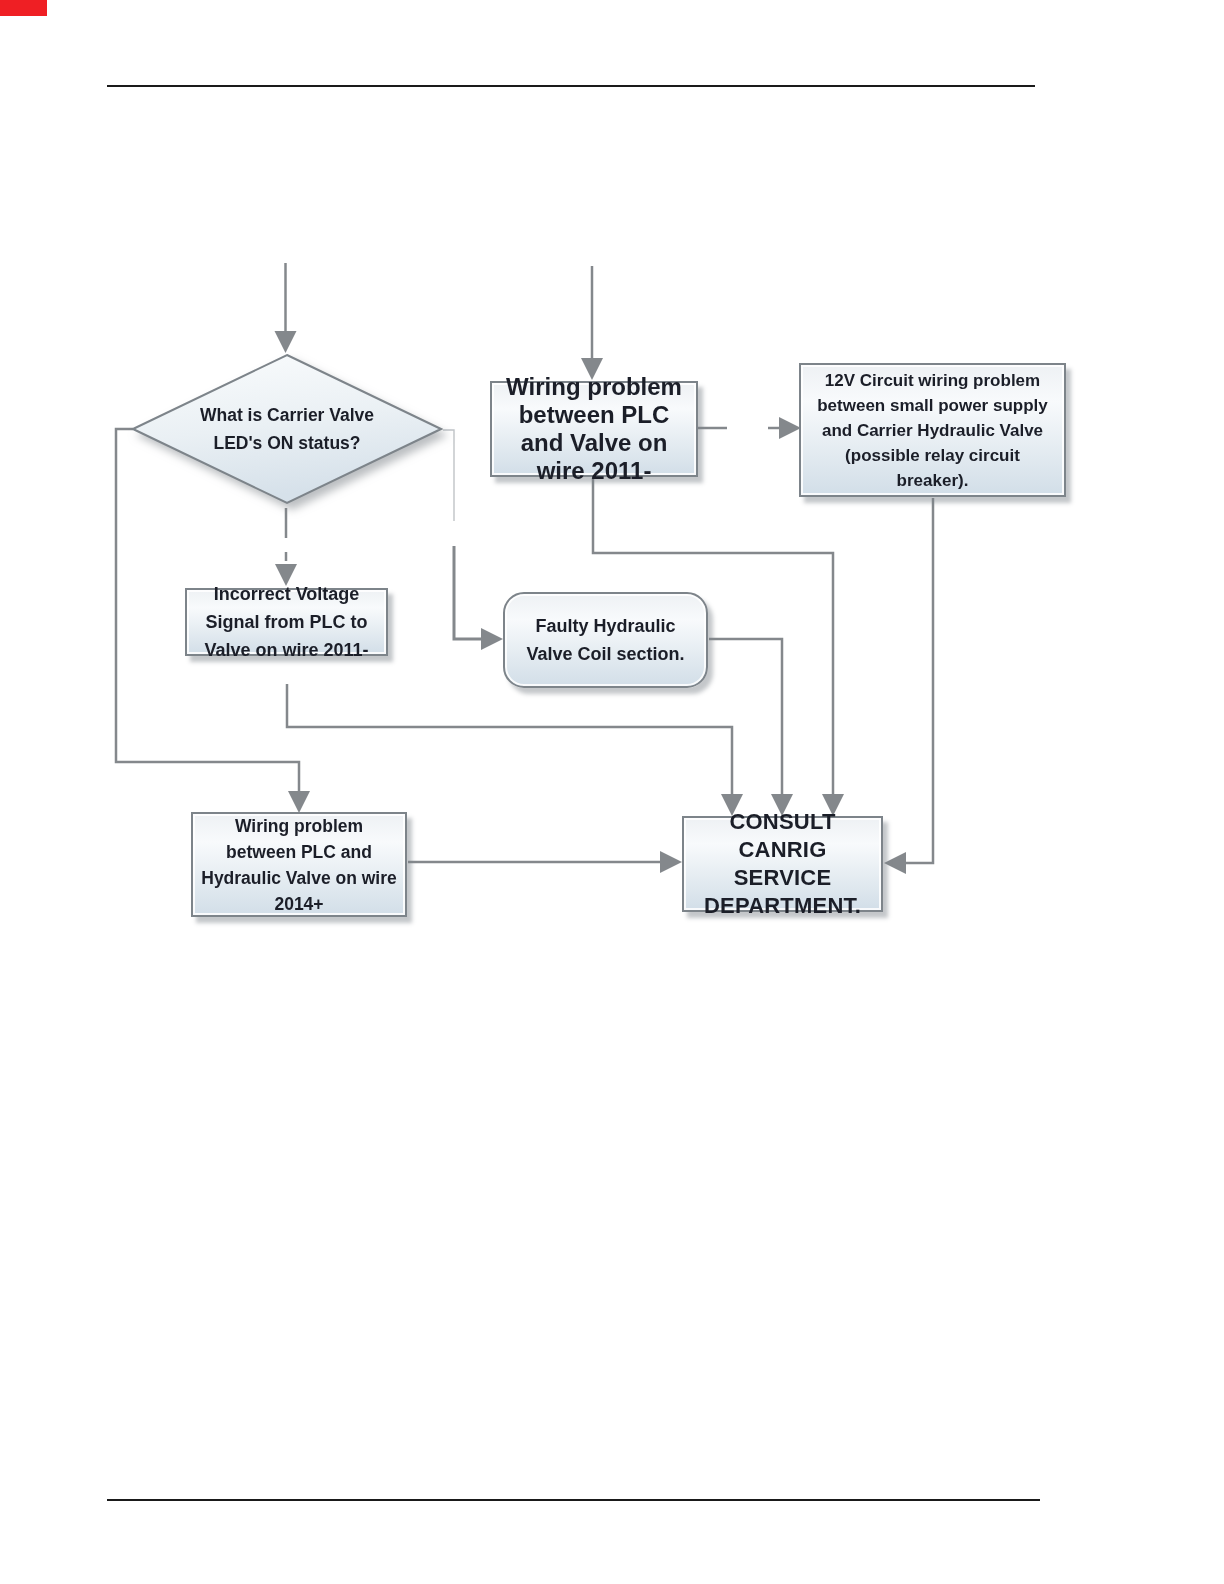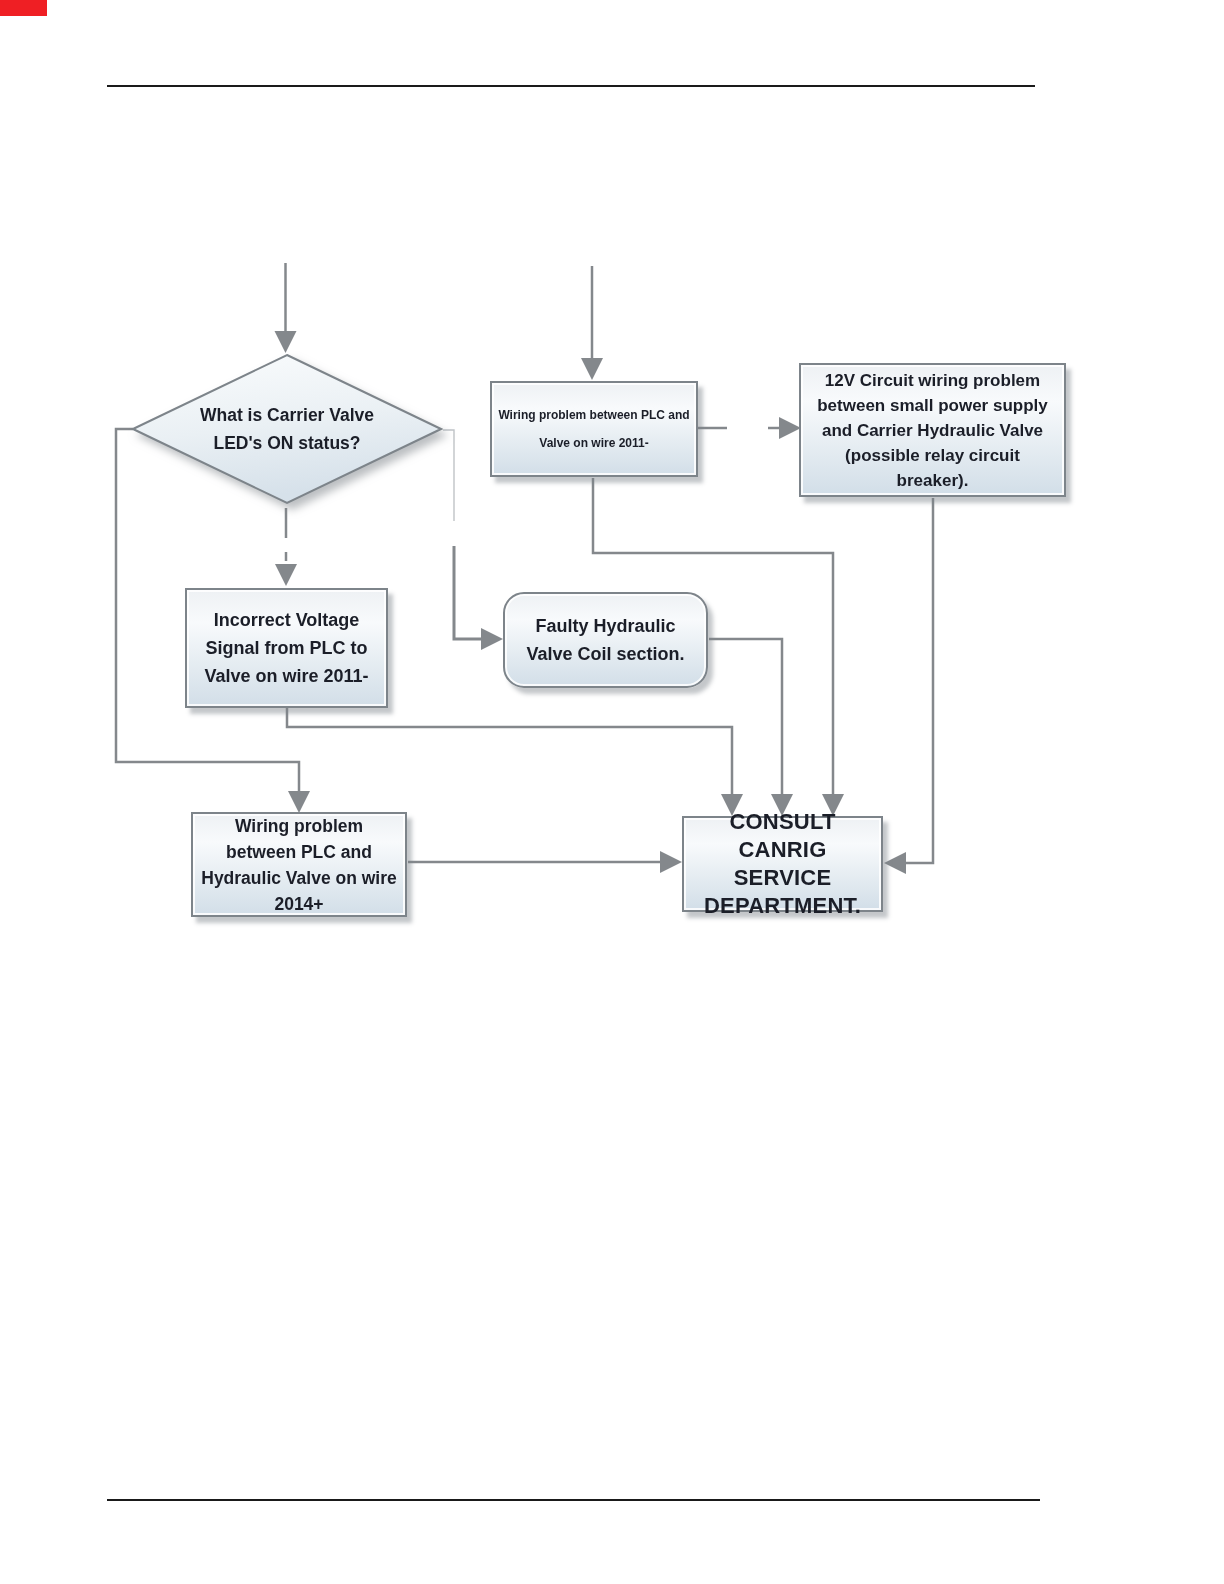--- a/index.html
+++ b/index.html
@@ -14,23 +14,23 @@
   .connectors{position:absolute;left:0;top:0;pointer-events:none;}
 
   .node{
     position:absolute;box-sizing:border-box;
     display:flex;align-items:center;justify-content:center;text-align:center;
     border:2px solid #7d848a;
     background:linear-gradient(180deg,#eef1f4 0%,#f8fafc 28%,#e6edf2 62%,#d2dee8 100%);
     box-shadow:inset 0 0 0 2px rgba(255,255,255,.85), 5px 6px 4px rgba(125,131,137,.45);
     color:#1b1e28;font-weight:700;padding:0 6px;
   }
-  .node-wiring-plc      {left:490px;top:381px;width:208px;height:96px;font-size:12px;line-height:28px;}
+  .node-wiring-plc      {left:490px;top:381px;width:208px;height:96px;font-size:24px;line-height:28px;}
   .node-12v             {left:799px;top:363px;width:267px;height:134px;font-size:17px;line-height:25px;}
-  .node-incorrect-volt  {left:185px;top:588px;width:203px;height:120px;font-size:18px;line-height:28px;}
+  .node-incorrect-volt  {left:185px;top:588px;width:203px;height:68px;font-size:18px;line-height:28px;}
   .node-faulty-coil     {left:503px;top:592px;width:205px;height:96px;font-size:18px;line-height:28px;border-radius:21px;}
   .node-wiring-hyd      {left:191px;top:812px;width:216px;height:105px;font-size:17.5px;line-height:26px;}
   .node-consult         {left:682px;top:816px;width:201px;height:96px;font-size:22px;line-height:28px;letter-spacing:.2px;}
 
   .diamond{position:absolute;left:131px;top:353px;width:312px;height:152px;}
   .diamond svg{position:absolute;left:0;top:0;filter:drop-shadow(5px 6px 4px rgba(120,126,132,.5));}
   .diamond .label{
     position:absolute;left:0;top:0;width:100%;height:100%;
     display:flex;align-items:center;justify-content:center;text-align:center;
     color:#1b1e28;font-weight:700;font-size:17.5px;line-height:28px;

